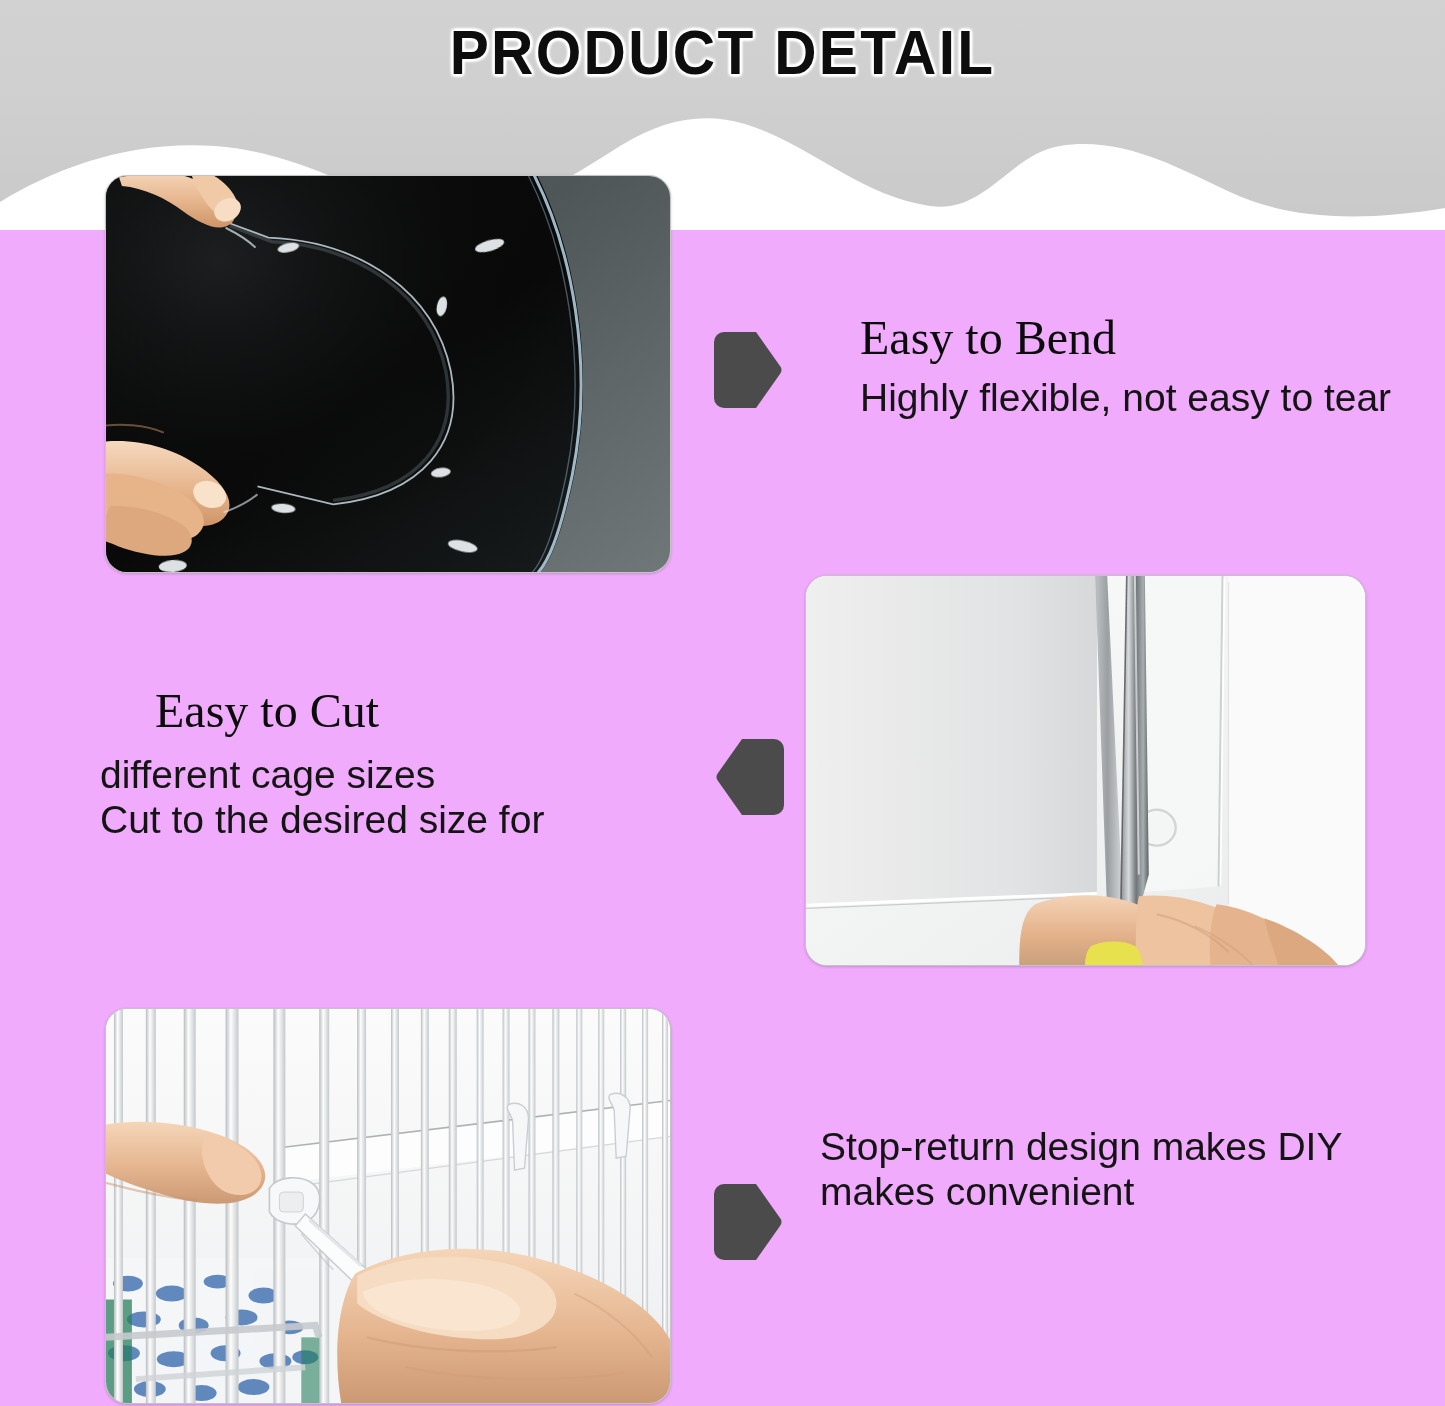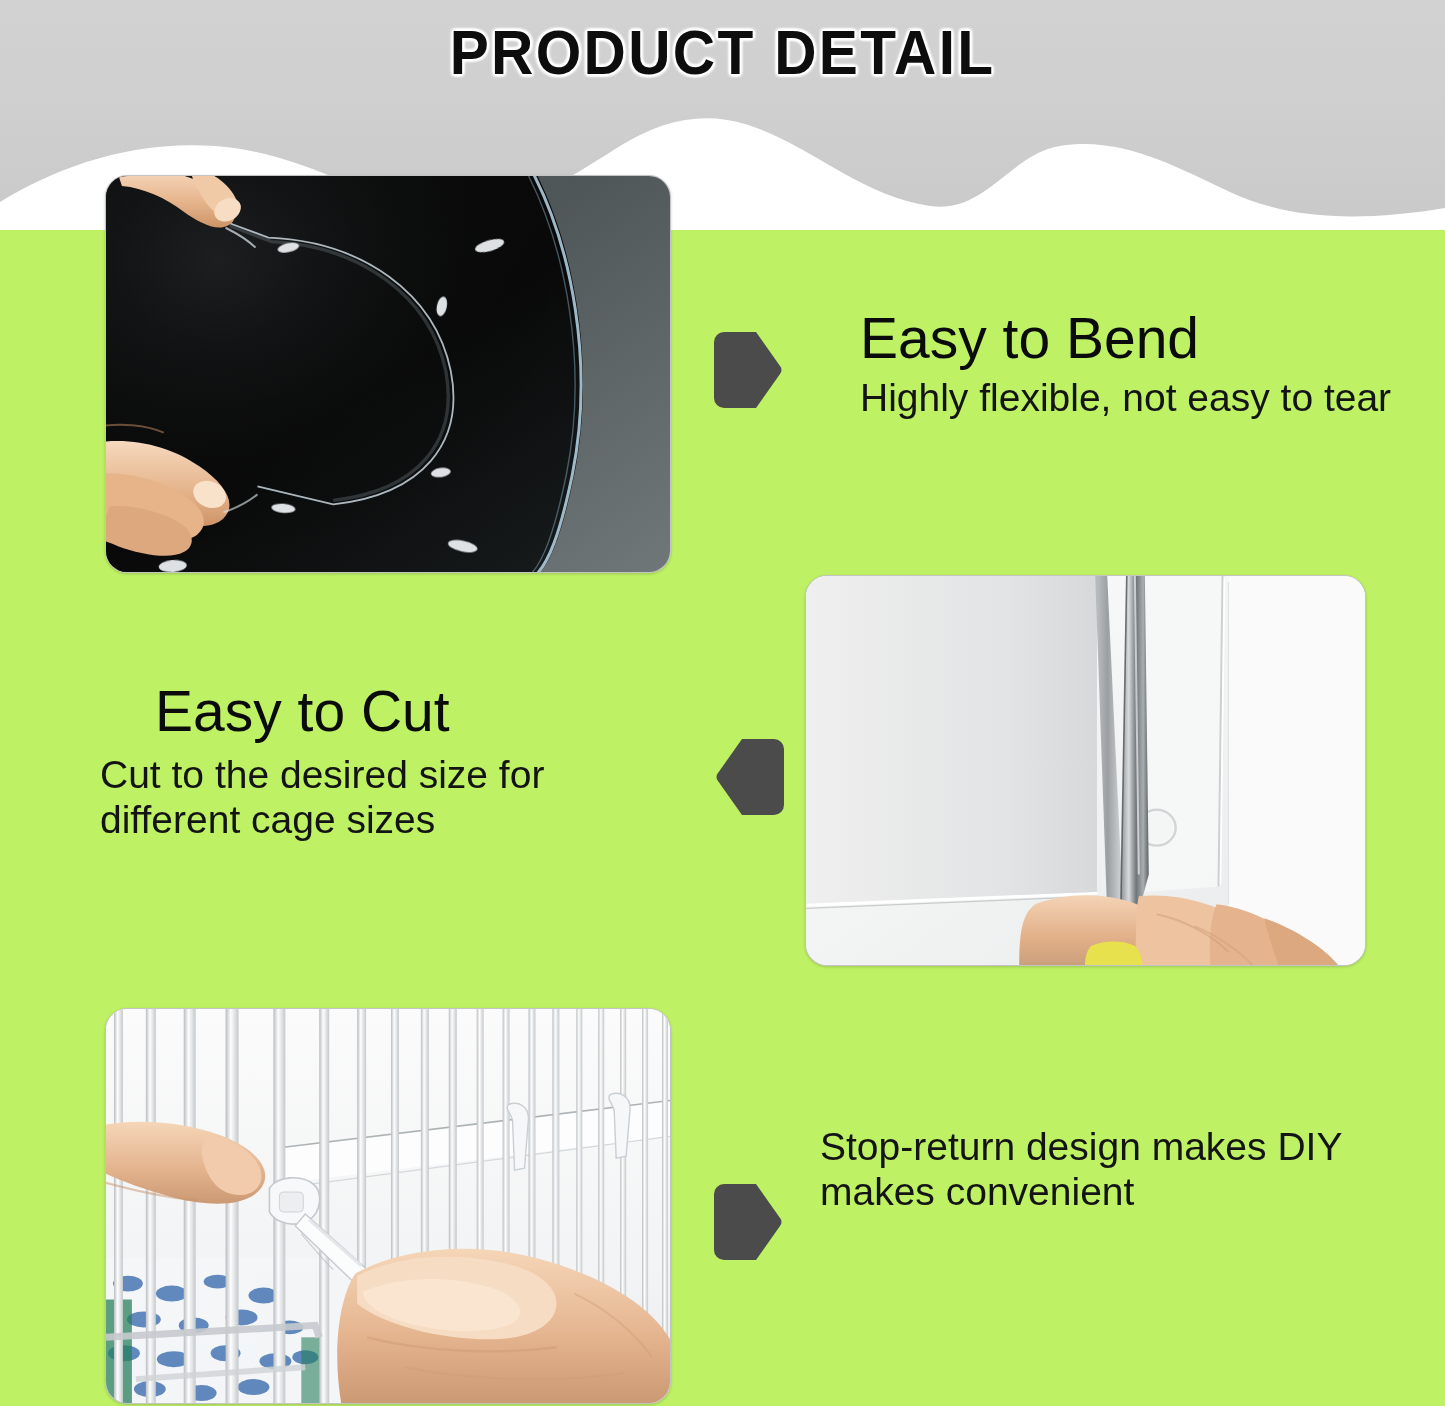--- a/index.html
+++ b/index.html
@@ -9,21 +9,21 @@
     height: 1406px;
     background: #ffffff;
     font-family: "Liberation Sans", sans-serif;
     overflow: hidden;
   }
 
   #page {
     position: relative;
     width: 1445px;
     height: 1406px;
-    background: #bef264;
+    background: #f0abfc;
   }
 
   
   .header-band {
     position: absolute;
     left: 0; top: 0;
     width: 1445px;
     height: 230px;
     background: linear-gradient(180deg, #d2d2d3 0%, #cfcfd0 45%, #c9c9ca 100%);
     overflow: hidden;
@@ -68,26 +68,26 @@
   .photo svg { display: block; width: 100%; height: 100%; }
 
   #photo-bend    { left: 105px;  top: 175px;  width: 566px; height: 398px; }
   #photo-cut     { left: 805px;  top: 575px;  width: 561px; height: 391px; }
   #photo-install { left: 105px;  top: 1008px; width: 566px; height: 396px; }
 
   
   .feature { position: absolute; }
 
   .feature-heading {
-    font-size: 57px;
+    font-size: 48px;
     line-height: 66px;
     font-weight: 400;
     color: #0b0b0b;
     white-space: nowrap;
-    font-family: Liberation Sans, sans-serif;
+    font-family: Liberation Serif, serif;
   }
   .feature-sub {
     font-size: 39px;
     line-height: 45px;
     font-weight: 400;
     color: #141414;
     font-family: "Liberation Sans", sans-serif;
   }
   .feature-sub div { white-space: nowrap; }
 
@@ -204,22 +204,22 @@
   <div class="feature" id="feature-bend">
     <div class="feature-heading">Easy to Bend</div>
     <div class="feature-sub">
       <div>Highly flexible, not easy to tear</div>
     </div>
   </div>
 
   <div class="feature" id="feature-cut">
     <div class="feature-heading">Easy to Cut</div>
     <div class="feature-sub">
+      <div>different cage sizes</div>
       <div>Cut to the desired size for</div>
-      <div>different cage sizes</div>
     </div>
   </div>
 
   <div class="arrow" id="arrow-cut">
     <svg width="78" height="84" viewBox="0 0 78 84">
       <path d="M72,14 A10,10 0 0 0 62,4 L30,4 L6,38 A6,6 0 0 0 6,46 L30,80 L62,80 A10,10 0 0 0 72,70 Z" fill="#4b4b4b"></path>
     </svg>
   </div>
 
   <div class="photo" id="photo-cut">

